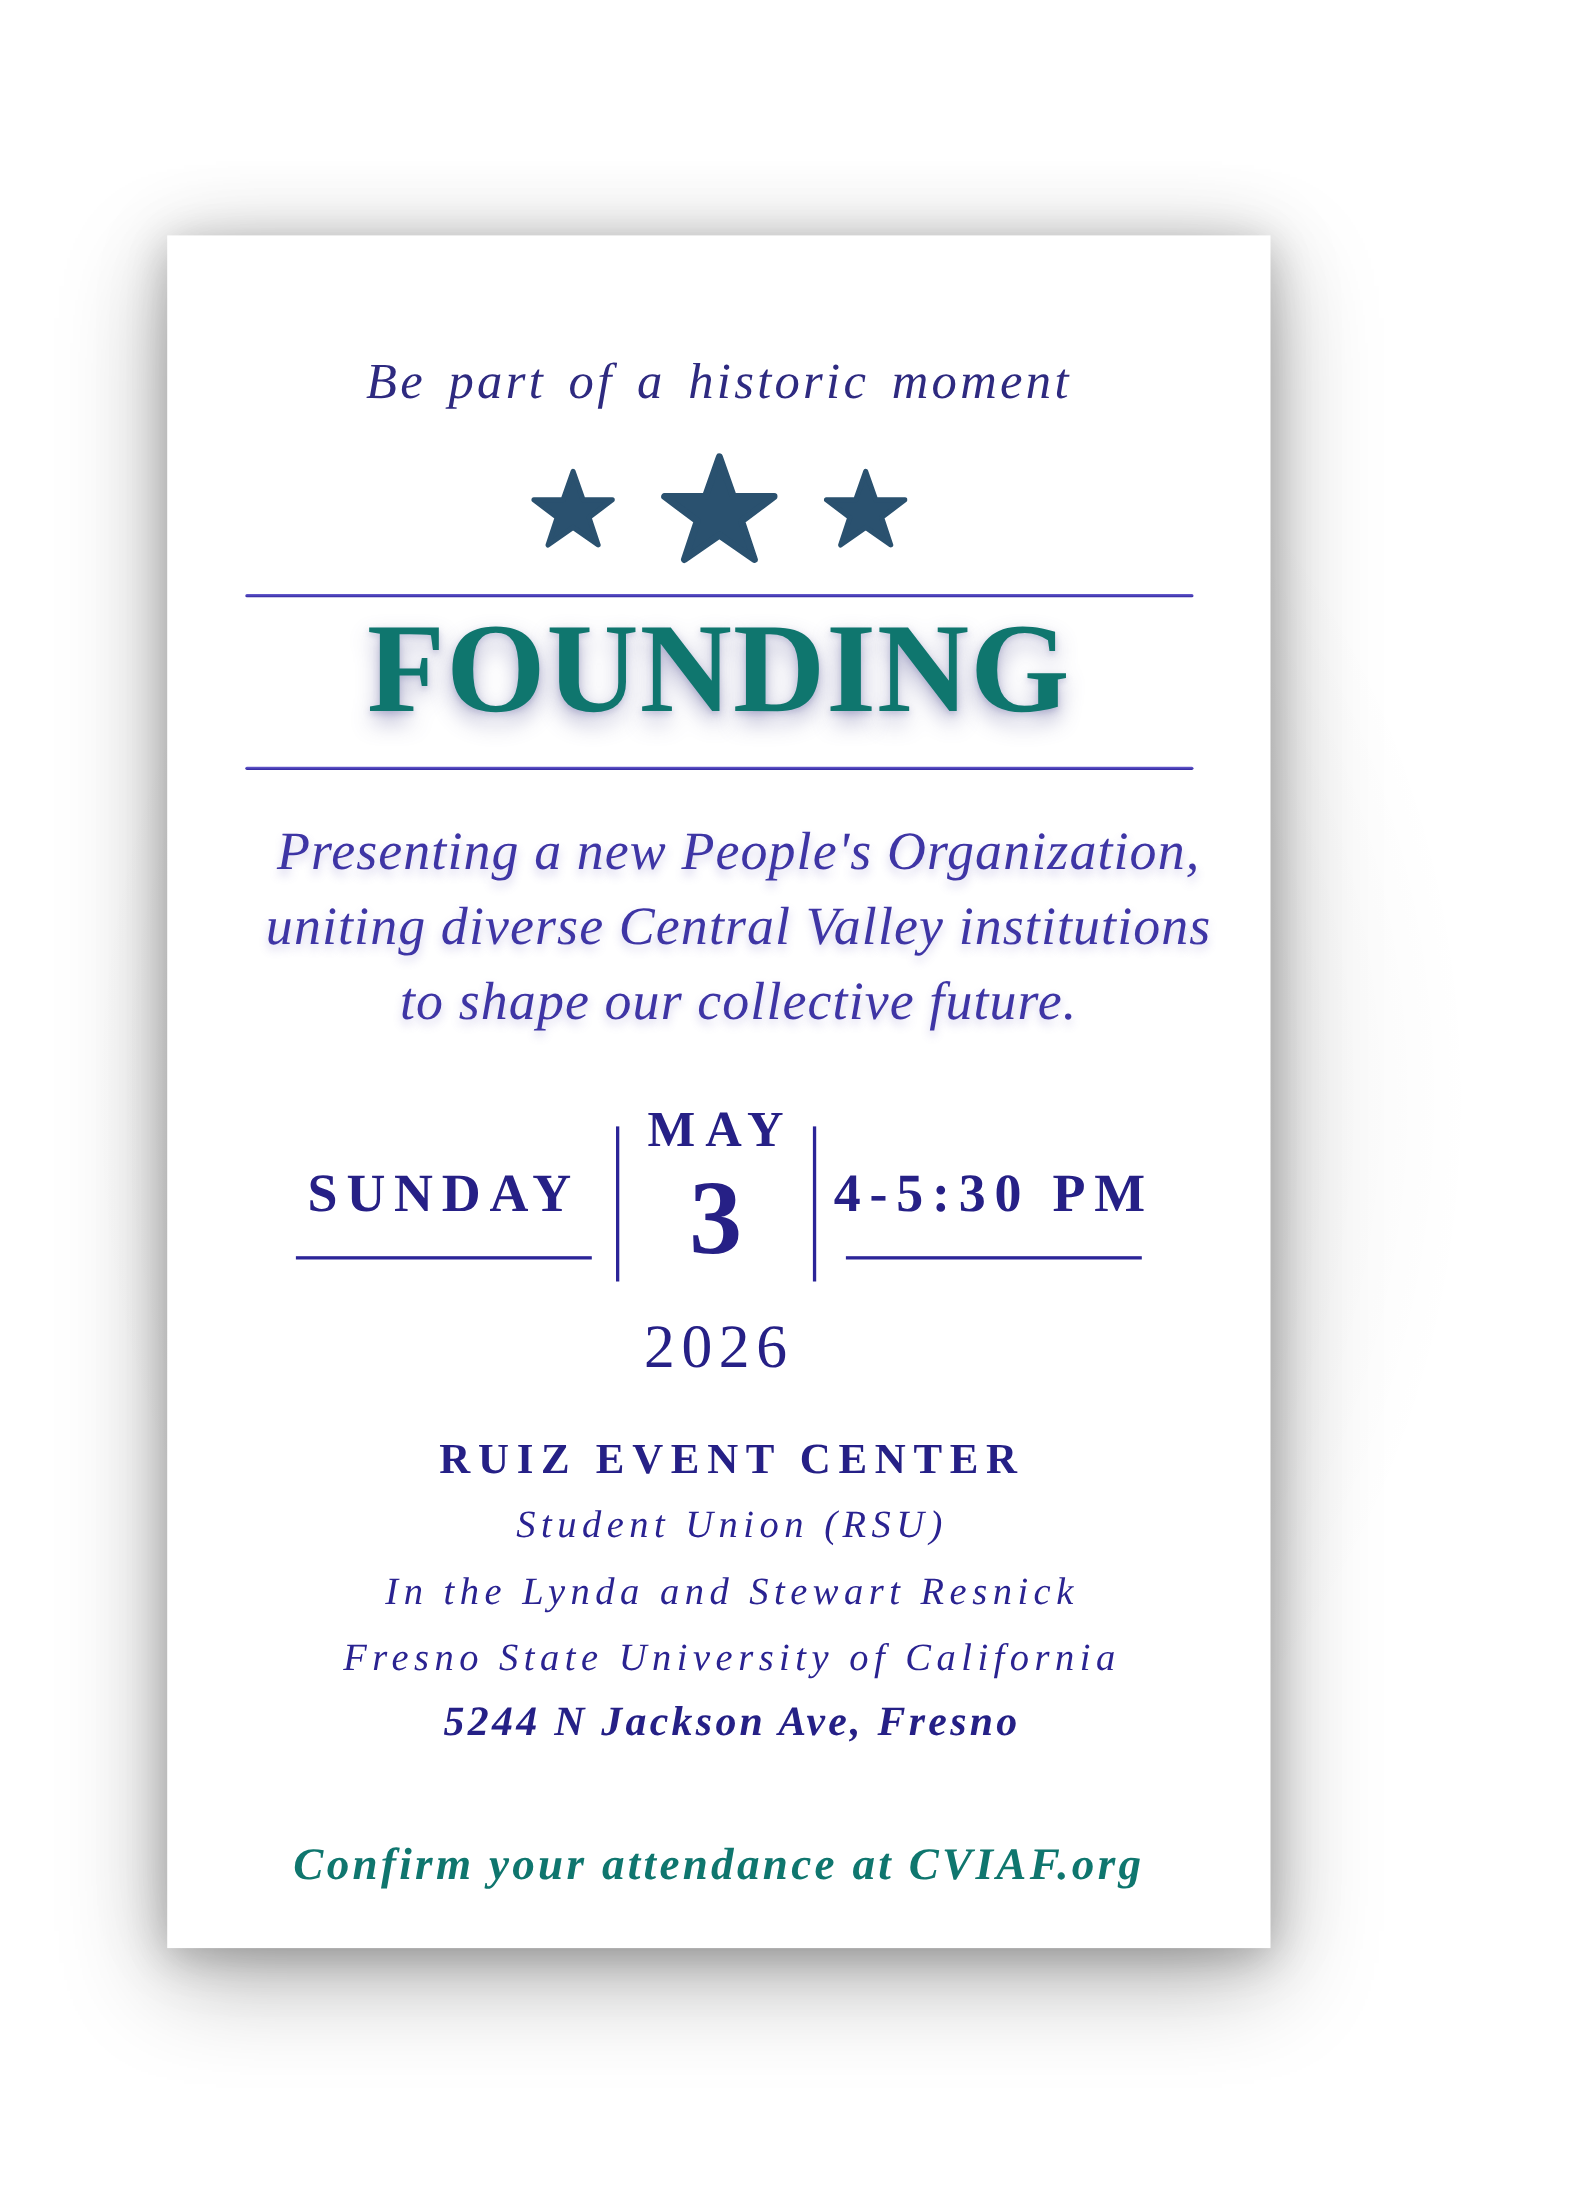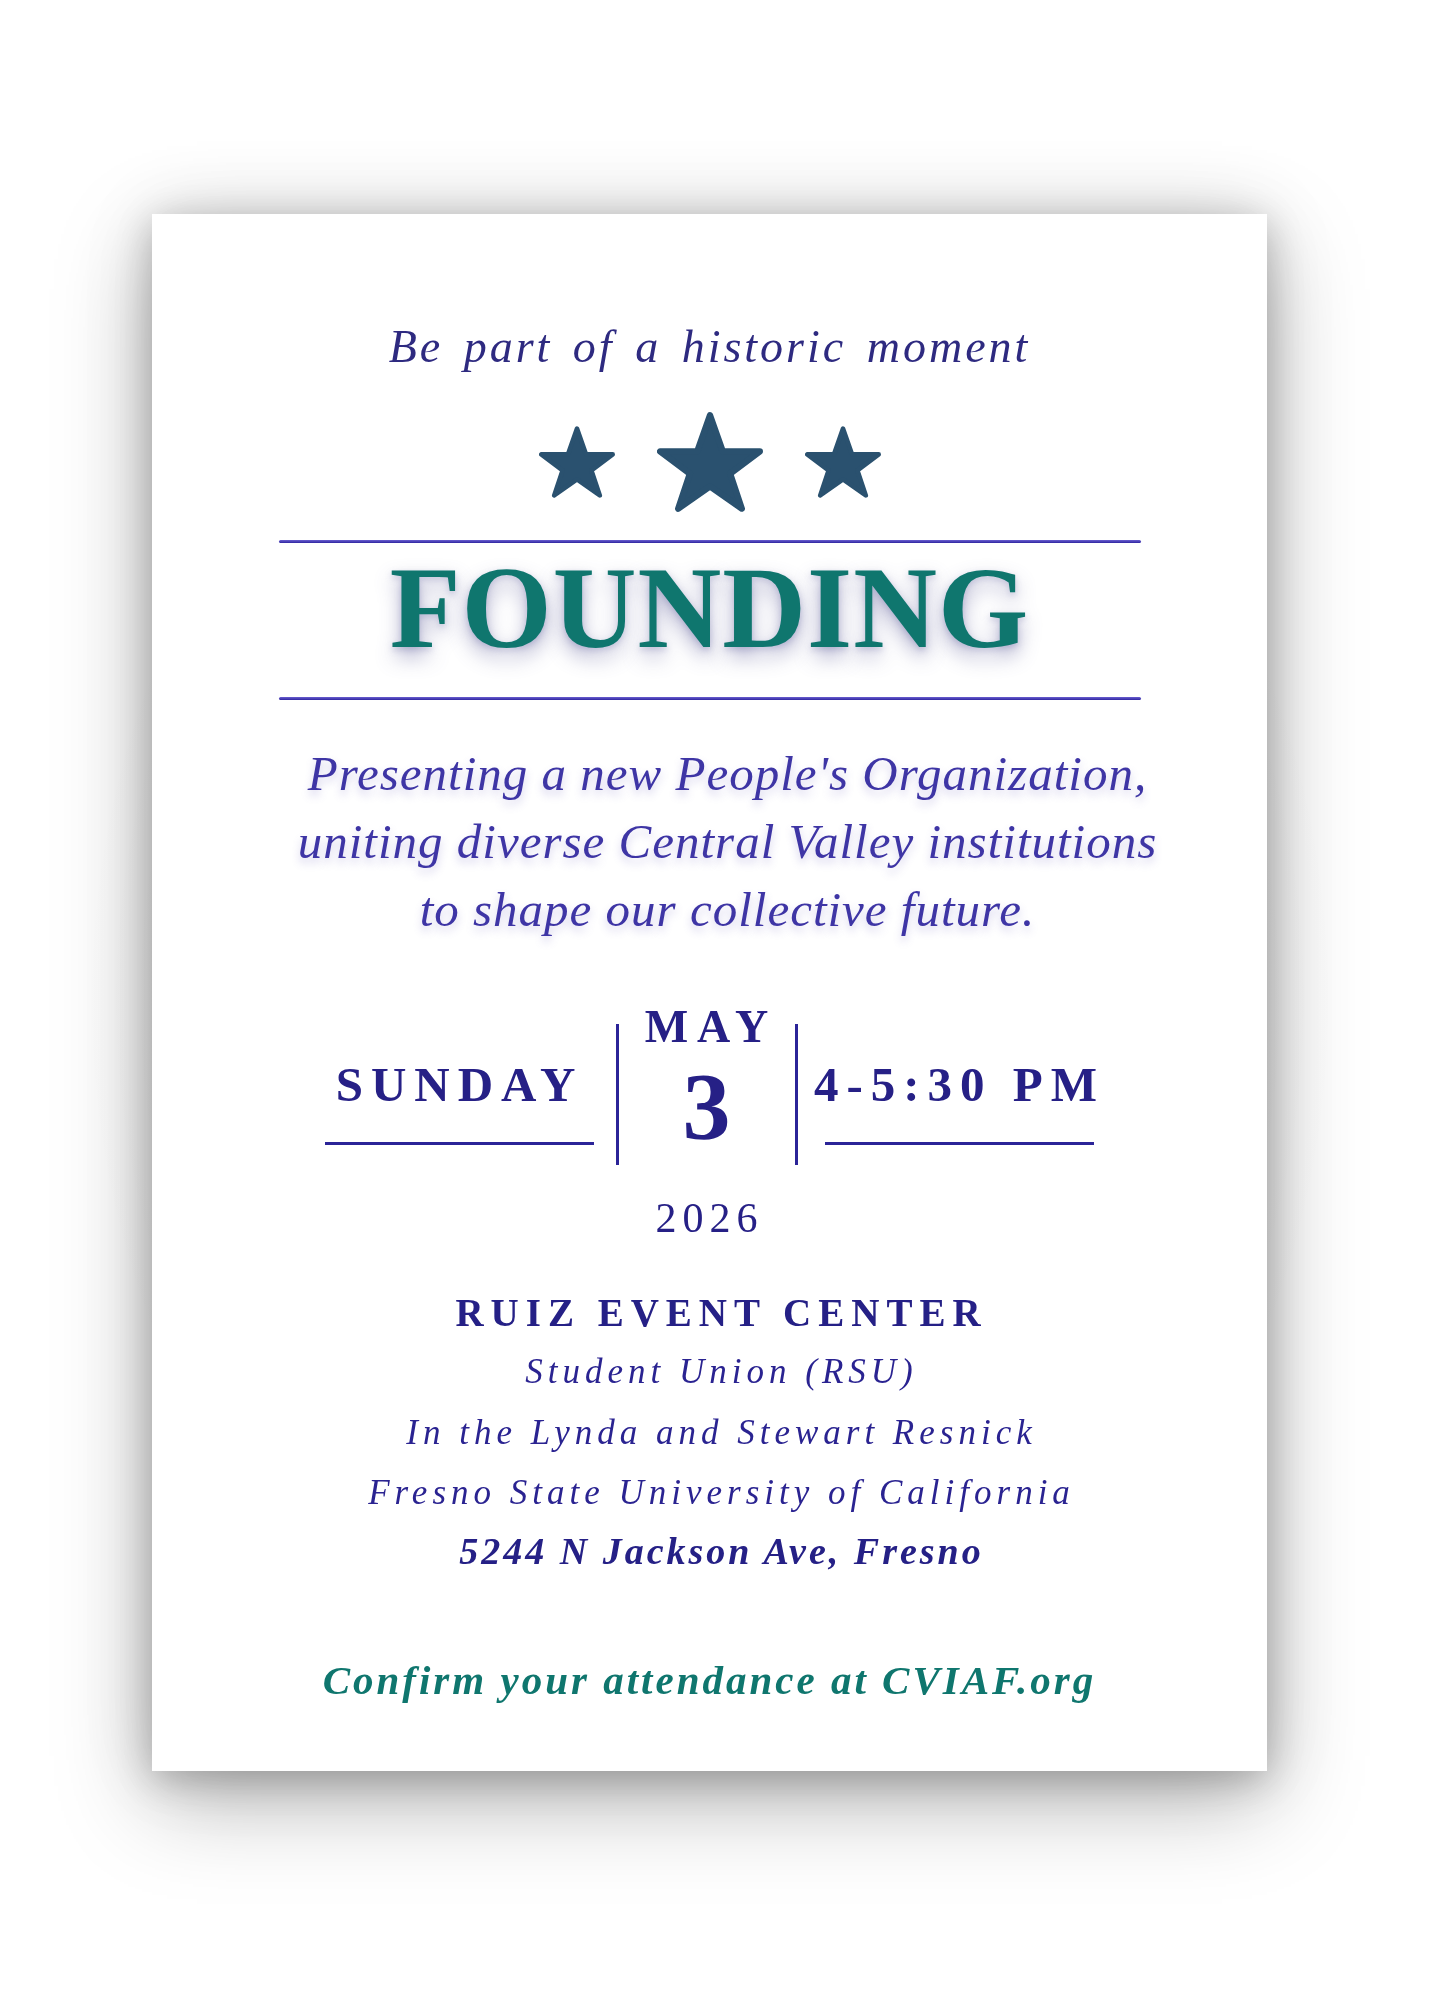--- a/index.html
+++ b/index.html
@@ -18,21 +18,21 @@
     height: 2000px;
     background:
       radial-gradient(ellipse 900px 1100px at 710px 1000px, rgba(0,0,0,0.10), rgba(0,0,0,0.0) 70%),
       #ffffff;
   }
 
   .card {
     position: absolute;
     left: 152px;
     top: 214px;
-    width: 1115px;
+    width: 1003px;
     height: 1557px;
     background: #ffffff;
     box-shadow:
       0 30px 90px rgba(0,0,0,0.28),
       0 8px 35px rgba(0,0,0,0.20),
       0 0 70px rgba(0,0,0,0.10);
     display: flex;
     flex-direction: column;
     align-items: center;
     text-align: center;
@@ -145,21 +145,21 @@
     text-indent: 9px;
   }
   .date-day {
     margin-top: 9px;
     font-weight: bold;
     font-size: 96px;
     line-height: 1;
   }
   .date-year {
     margin-top: 42px;
-    font-size: 42px;
+    font-size: 56px;
     letter-spacing: 6px;
     line-height: 1;
     text-indent: 6px;
   }
   .gap-left  { width: 12px; }
   .gap-right { width: 18px; }
 
   
   .venue {
     margin-top: 54px;

